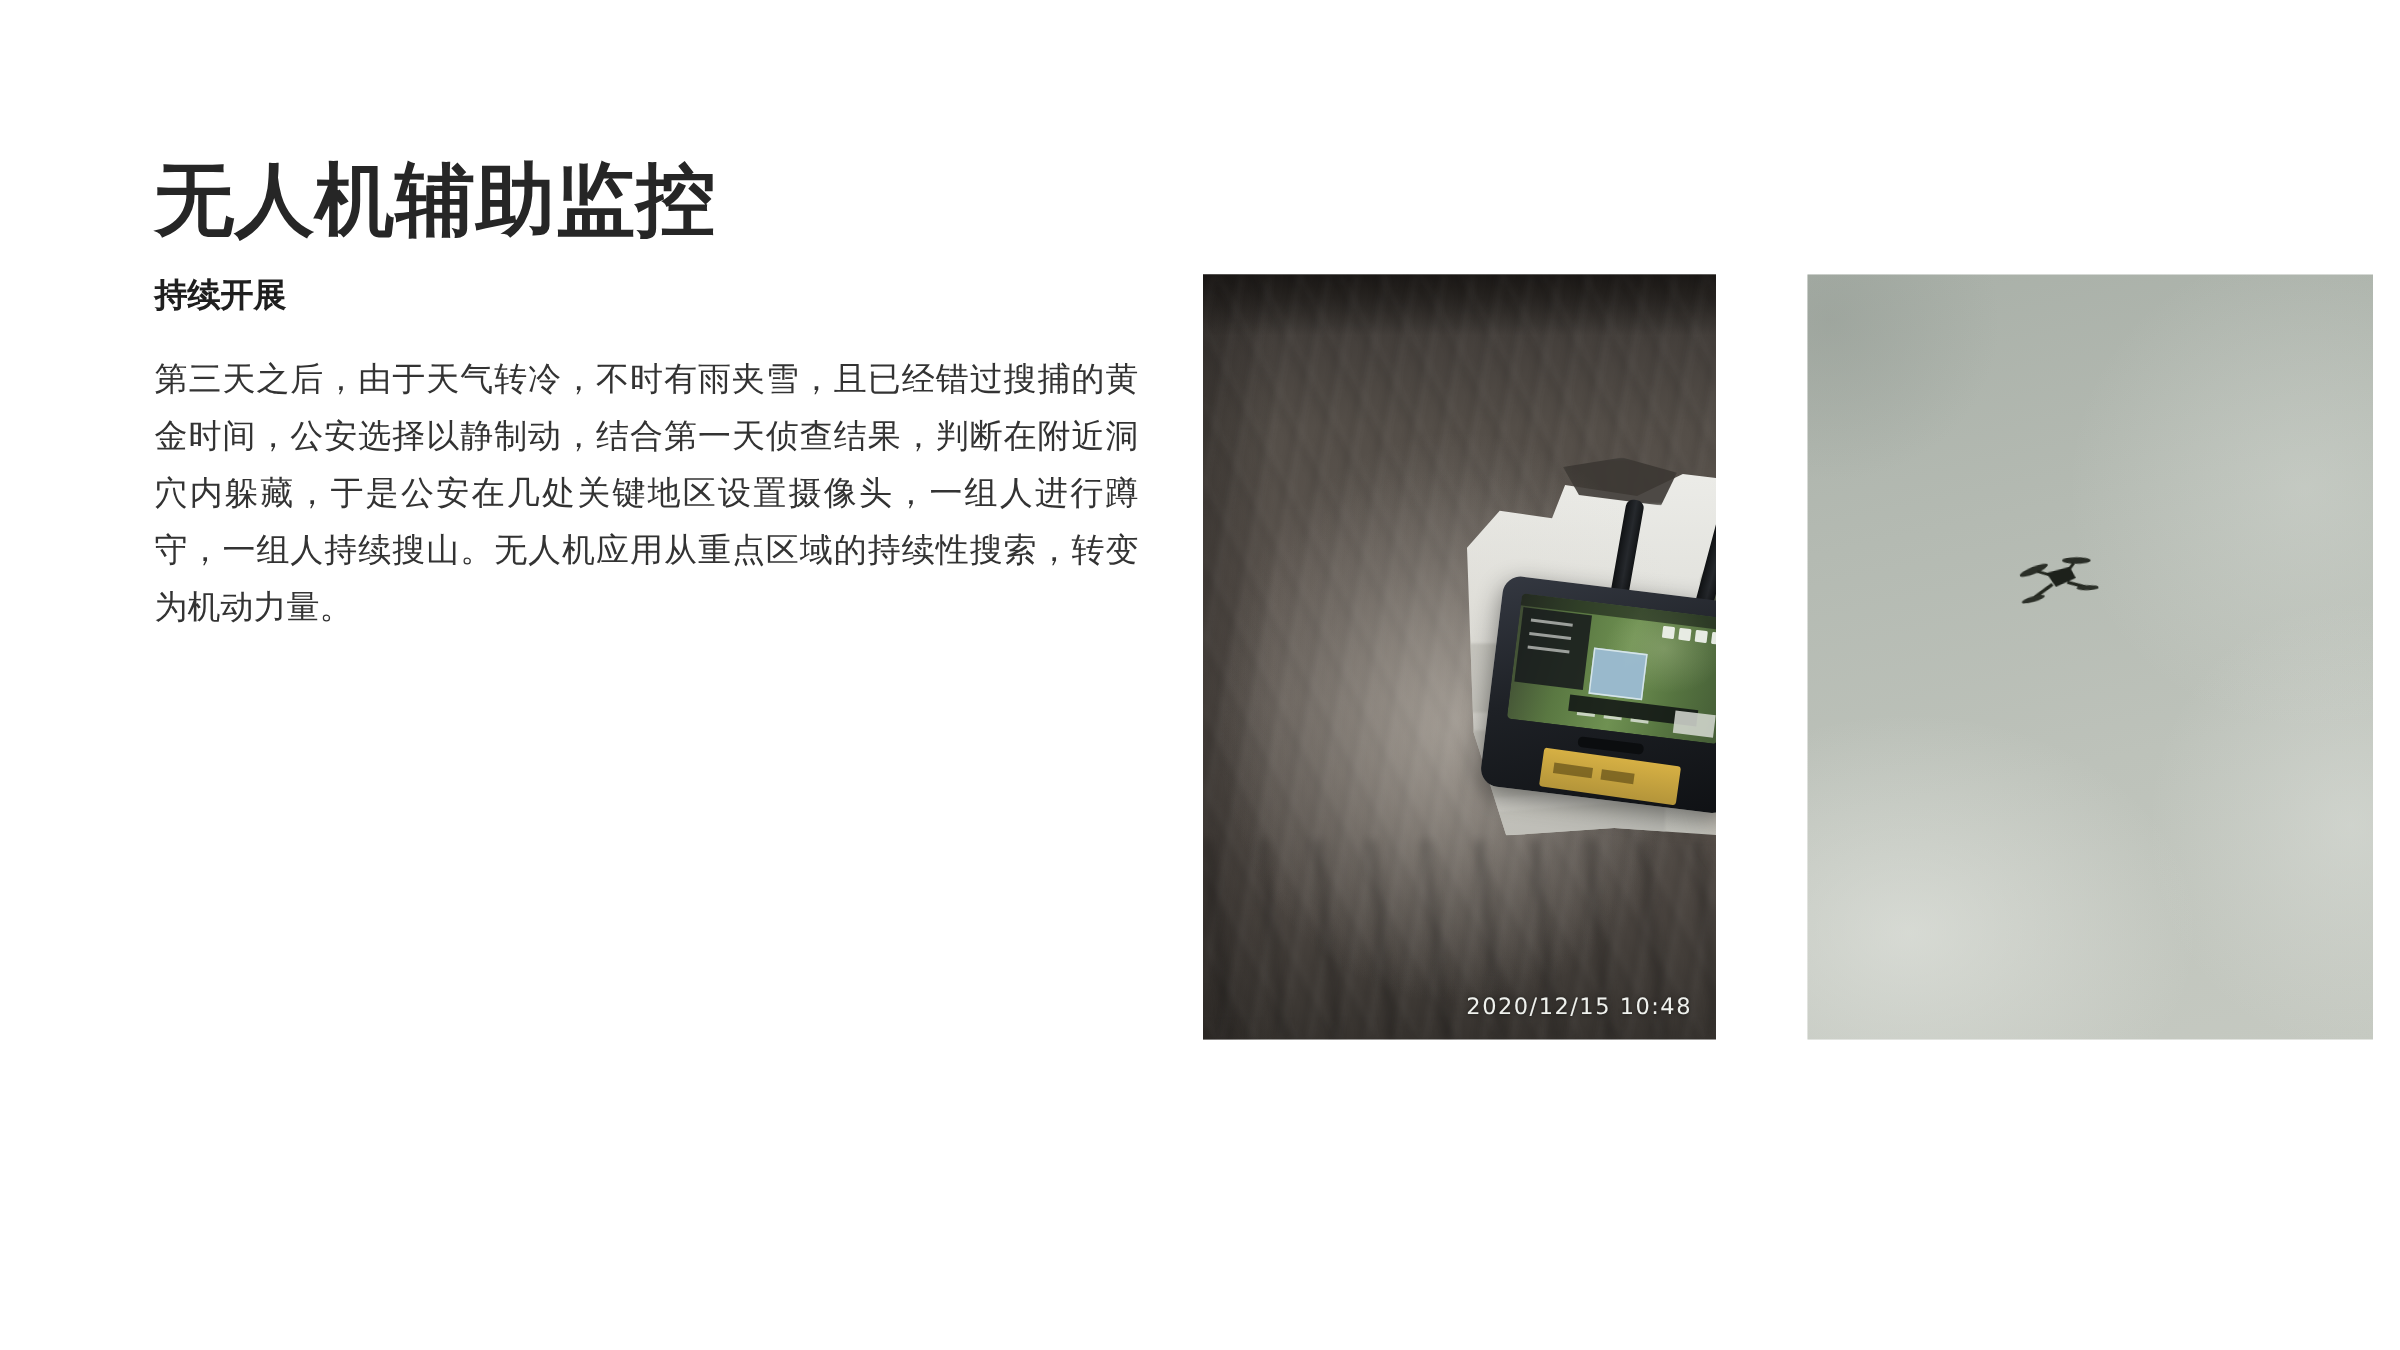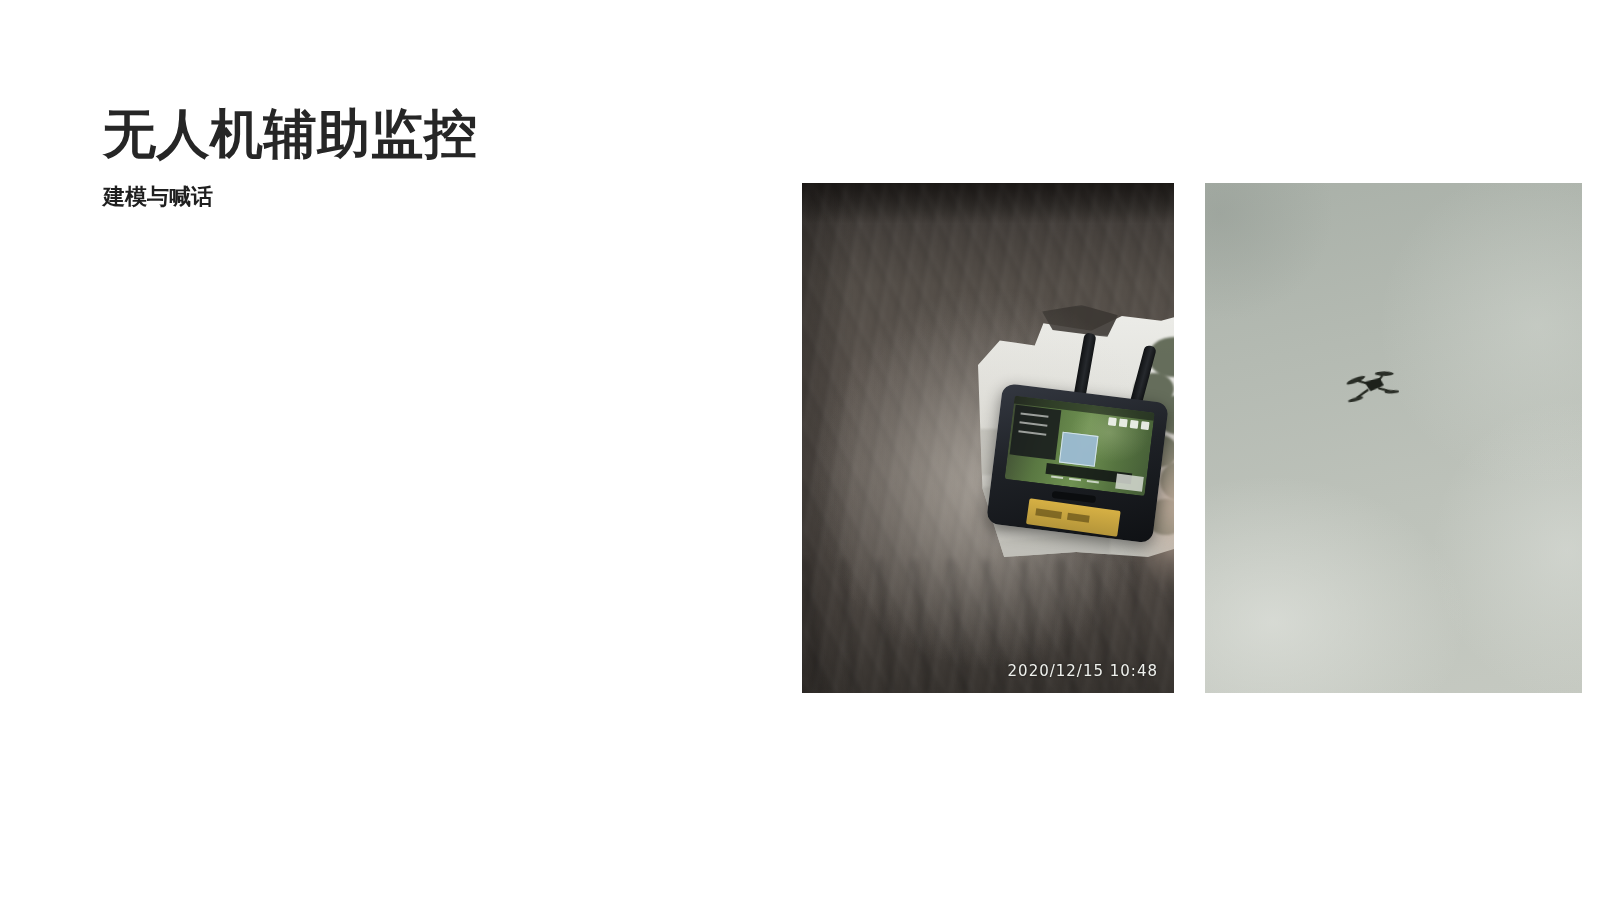--- a/index.html
+++ b/index.html
@@ -10,21 +10,21 @@
   
   .article { position:absolute; left:103px; top:104px; width:656px; color:#333; }
   .article h1 { font-size:53px; line-height:1.15; font-weight:700; color:#262626; letter-spacing:0.5px; }
   .article h2 { font-size:22px; line-height:30px; font-weight:700; color:#1f1f1f; margin-top:17px; }
   .article p  { font-size:22px; line-height:38px; color:#333333; margin-top:22px;
                 text-align:justify; word-break:break-all; }
   .article p + p { margin-top:48px; }
 
   
   figure { position:absolute; top:183px; overflow:hidden; }
-  .photo-controller { left:802px; width:372px; height:510px;
+  .photo-controller { left:802px; width:342px; height:510px;
     background:
       linear-gradient(180deg, rgba(24,21,19,.85) 0%, rgba(24,21,19,0) 8%),
       linear-gradient(90deg, rgba(30,27,25,.45) 0%, rgba(30,27,25,0) 14%),
       radial-gradient(ellipse 62% 48% at 48% 60%, rgba(165,156,146,.55), rgba(120,113,106,.22) 48%, rgba(0,0,0,0) 72%),
       linear-gradient(180deg, #2e2b28 0%, #443f3b 8%, #544e48 20%, #5b544e 38%, #5e5751 56%, #4d4742 80%, #37332f 100%);
   }
   .photo-drone { left:1205px; width:377px; height:510px;
     background:
       radial-gradient(ellipse 60% 45% at 88% 28%, rgba(224,228,222,.35), rgba(224,228,222,0) 70%),
       radial-gradient(ellipse 75% 42% at 18% 86%, rgba(233,235,230,.55), rgba(233,235,230,0) 68%),
@@ -88,21 +88,22 @@
 
   figure, figure * { user-select:none; }
 </style>
 </head>
 <body>
 
 <div class="page">
 
   <div class="article">
     <h1>无人机辅助监控</h1>
-    <h2>建模与喊话</h2>
+    <h2>持续开展</h2>
+    <p>第三天之后，由于天气转冷，不时有雨夹雪，且已经错过搜捕的黄金时间，公安选择以静制动，结合第一天侦查结果，判断在附近洞穴内躲藏，于是公安在几处关键地区设置摄像头，一组人进行蹲守，一组人持续搜山。无人机应用从重点区域的持续性搜索，转变为机动力量。</p>
   </div>
 
   <figure class="photo-controller">
     <div class="p1-wrinkles"></div>
 
     <div class="p1-window">
       <svg viewBox="0 0 218 246" preserveAspectRatio="none">
         <rect x="0" y="118" width="128" height="46" fill="#a6a69f" opacity="0.55"></rect>
         <rect x="0" y="176" width="132" height="70" fill="#b8b8b1" opacity="0.9"></rect>
         <path d="M0 196 L130 190 L130 200 L0 208 Z" fill="#cfcfc8" opacity="0.8"></path>

